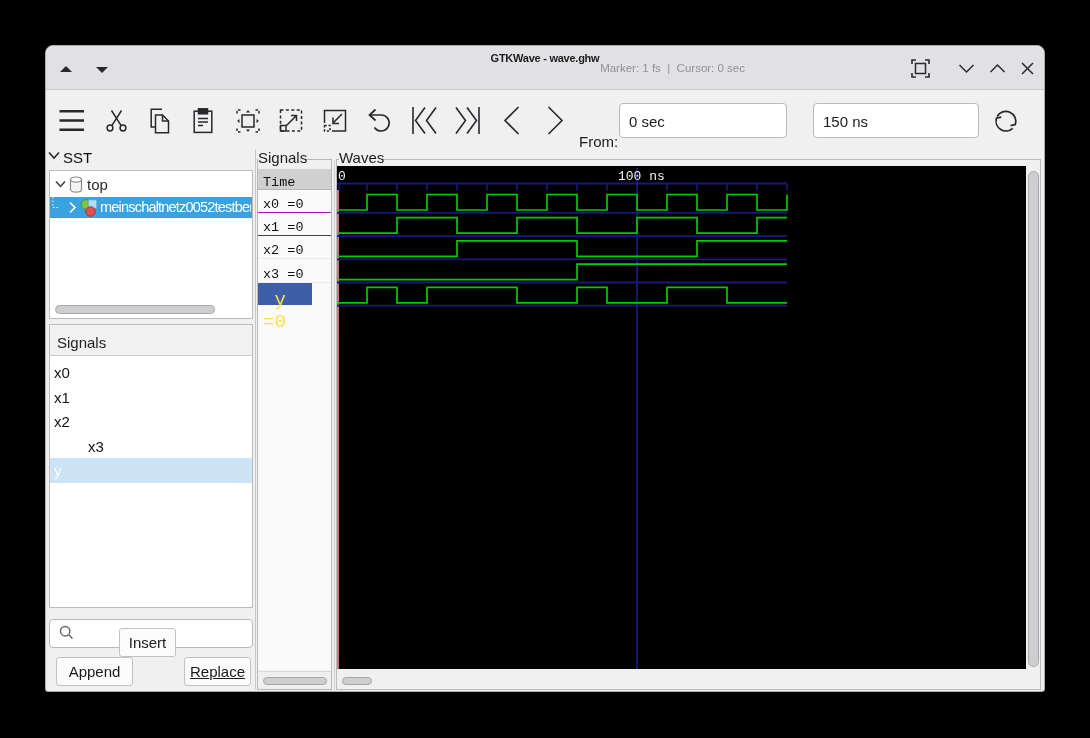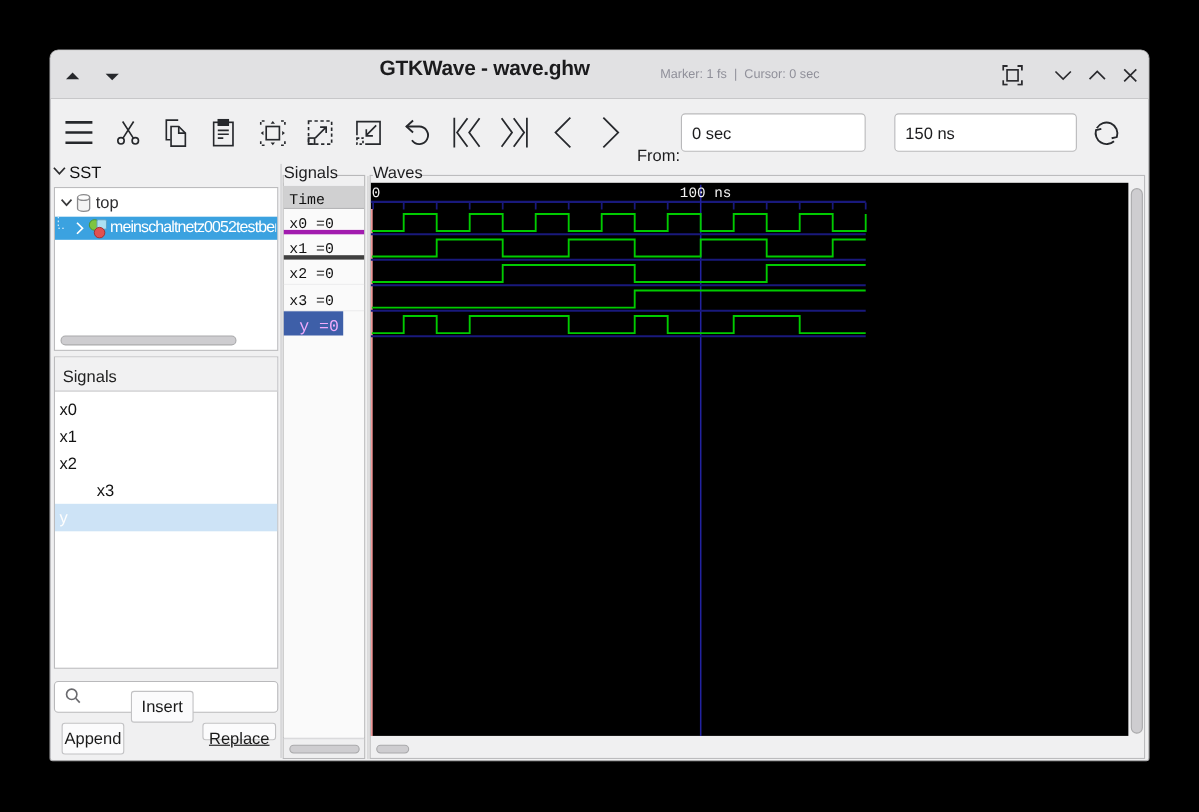--- a/index.html
+++ b/index.html
@@ -13,21 +13,21 @@
 .btn{position:absolute;background:#fbfbfc;border:1px solid #c2c2c4;border-radius:3px;font-size:15px;color:#1a1a1a;text-align:center;}
 .lbl{position:absolute;font-size:15px;color:#1c1c1e;}
 .icon{position:absolute;}
 svg{display:block;}
 .thumb{position:absolute;background:#cecdd0;border:1px solid #a9a9ab;border-radius:5px;}
 </style></head><body>
 <div id="win"></div>
 <div class="abs" style="left:46px;top:46px;width:998px;height:44px;background:#e1e1e3;border-bottom:1px solid #c7c7c9;border-radius:7px 7px 0 0;"></div>
 <div class="abs tri-up" style="left:60px;top:66px;"></div>
 <div class="abs tri-dn" style="left:96px;top:67px;"></div>
-<div class="abs" style="left:345px;top:52px;width:400px;font-size:19px;font-weight:bold;letter-spacing:-0.25px;color:#1b1b1d;">GTKWave - wave.ghw</div>
+<div class="abs" style="left:345px;top:52px;width:400px;text-align:center;font-size:11px;font-weight:bold;letter-spacing:-0.25px;color:#1b1b1d;">GTKWave - wave.ghw</div>
 <div class="abs" style="left:345px;top:62px;width:400px;text-align:right;font-size:11.5px;color:#90909a;">Marker: 1 fs&nbsp; | &nbsp;Cursor: 0 sec</div>
 <svg class="icon" style="left:911px;top:59px;" width="19" height="19" viewBox="0 0 19 19" fill="none" stroke="#2a2a2e" stroke-width="1.5">
 <rect x="4.5" y="4.5" width="10" height="10"></rect>
 <path d="M1,5 L1,1 L5,1 M14,1 L18,1 L18,5 M18,14 L18,18 L14,18 M5,18 L1,18 L1,14" stroke-width="1.6"></path>
 </svg>
 <svg class="icon" style="left:958px;top:63px;" width="17" height="11" viewBox="0 0 17 11" fill="none" stroke="#2a2a2e" stroke-width="1.5">
     <path d="M1.5,2 L8.5,9 L15.5,2"></path>
   </svg>
 <svg class="icon" style="left:989px;top:63px;" width="17" height="11" viewBox="0 0 17 11" fill="none" stroke="#2a2a2e" stroke-width="1.5">
     <path d="M1.5,9 L8.5,2 L15.5,9"></path>
@@ -132,33 +132,33 @@
 <div class="lbl" style="left:54px;top:389px;color:#131313;">x1</div>
 <div class="lbl" style="left:54px;top:413px;color:#131313;">x2</div>
 <div class="lbl" style="left:54px;top:438px;color:#131313;margin-left:34px;">x3</div>
 <div class="abs" style="left:50px;top:458px;width:202px;height:25px;background:#cde3f6;"></div>
 <div class="lbl" style="left:54px;top:462px;color:#fdfdfd;">y</div>
 <div class="entry" style="left:49px;top:619px;width:204px;height:29px;"></div>
 <svg class="icon" style="left:59px;top:625px;" width="15" height="16" viewBox="0 0 15 16" stroke="#6a6a6e" stroke-width="1.5" fill="none">
 <circle cx="6.2" cy="6.2" r="4.7"></circle>
     <path d="M9.8,9.8 L13.5,13.8"></path>
 </svg>
-<div class="btn" style="left:56px;top:657px;width:57px;height:29px;line-height:27px;">Append</div>
+<div class="btn" style="left:56px;top:657px;width:77px;height:29px;line-height:27px;">Append</div>
 <div class="btn" style="left:119px;top:628px;width:57px;height:29px;line-height:27px;">Insert</div>
-<div class="btn" style="left:184px;top:657px;width:67px;height:16px;line-height:27px;text-decoration:underline;">Replace</div>
+<div class="btn" style="left:184px;top:657px;width:67px;height:29px;line-height:27px;text-decoration:underline;">Replace</div>
 <div class="abs" style="left:255px;top:149px;width:1px;height:540px;background:#c8c8ca;"></div>
 <div class="abs" style="left:257px;top:159px;width:75px;height:531px;border:1px solid #b8b8ba;background:#f0f0f1;"></div>
 <div class="abs" style="left:258px;top:149px;width:46px;background:#f0f0f1;font-size:15px;color:#1d1d1f;">Signals</div>
 <div class="abs" style="left:258px;top:169px;width:73px;height:501px;background:#fafafa;"></div>
 <div class="abs mono" style="left:258px;top:169px;width:73px;height:21px;background:#d0d0d1;border-bottom:1px solid #b5b5b7;font-size:13.5px;color:#111;padding:6px 0 0 5px;">Time</div>
-<div class="abs mono" style="left:258px;top:190px;width:73px;height:23px;border-bottom:4px solid #a21caf;font-size:13.5px;color:#111;padding:6.5px 0 0 5px;">x0 =0</div>
-<div class="abs mono" style="left:258px;top:213px;width:73px;height:23px;border-bottom:4px solid #404040;font-size:13.5px;color:#111;padding:6.5px 0 0 5px;">x1 =0</div>
+<div class="abs mono" style="left:258px;top:190px;width:73px;height:23px;border-bottom:1px solid #a21caf;font-size:13.5px;color:#111;padding:6.5px 0 0 5px;">x0 =0</div>
+<div class="abs mono" style="left:258px;top:213px;width:73px;height:23px;border-bottom:1px solid #404040;font-size:13.5px;color:#111;padding:6.5px 0 0 5px;">x1 =0</div>
 <div class="abs mono" style="left:258px;top:236px;width:73px;height:23px;border-bottom:1px solid #ededee;font-size:13.5px;color:#111;padding:6.5px 0 0 5px;">x2 =0</div>
 <div class="abs mono" style="left:258px;top:260px;width:73px;height:23px;border-bottom:1px solid #ededee;font-size:13.5px;color:#111;padding:6.5px 0 0 5px;">x3 =0</div>
-<div class="abs mono" style="left:258px;top:283px;width:54px;height:22px;background:#3e5fa8;font-size:15px;color:#f0abfc;padding:5.5px 0 0 5px;">&nbsp;y =0</div>
+<div class="abs mono" style="left:258px;top:283px;width:54px;height:22px;background:#3e5fa8;font-size:19px;color:#fde047;padding:5.5px 0 0 5px;">&nbsp;y =0</div>
 <div class="abs" style="left:258px;top:671px;width:73px;height:18px;background:#efeff0;border-top:1px solid #d8d8da;"></div>
 <div class="thumb" style="left:263px;top:677px;width:64px;height:8px;"></div>
 <div class="abs" style="left:334px;top:160px;width:1px;height:530px;background:#cccccc;"></div>
 <div class="abs" style="left:336px;top:159px;width:705px;height:531px;border:1px solid #bcbcbe;background:#f0f0f1;"></div>
 <div class="abs" style="left:339px;top:149px;width:42px;background:#f0f0f1;font-size:15px;color:#1d1d1f;">Waves</div>
 <svg class="icon" style="left:337px;top:166px;" width="689" height="503" viewBox="0 0 689 503">
     <rect width="689" height="503" fill="#000"></rect>
     <path d="M0,17.5 H450" stroke="#19197c" stroke-width="2" fill="none"></path>
     <path d="M30,18 V24.5 M60,18 V24.5 M90,18 V24.5 M120,18 V24.5 M150,18 V24.5 M180,18 V24.5 M210,18 V24.5 M240,18 V24.5 M270,18 V24.5 M330,18 V24.5 M360,18 V24.5 M390,18 V24.5 M420,18 V24.5 M450,18 V24.5" stroke="#19197c" stroke-width="1.6" fill="none"></path>
     <path d="M2.2,18 V24.5" stroke="#19197c" stroke-width="1.6" fill="none"></path>

